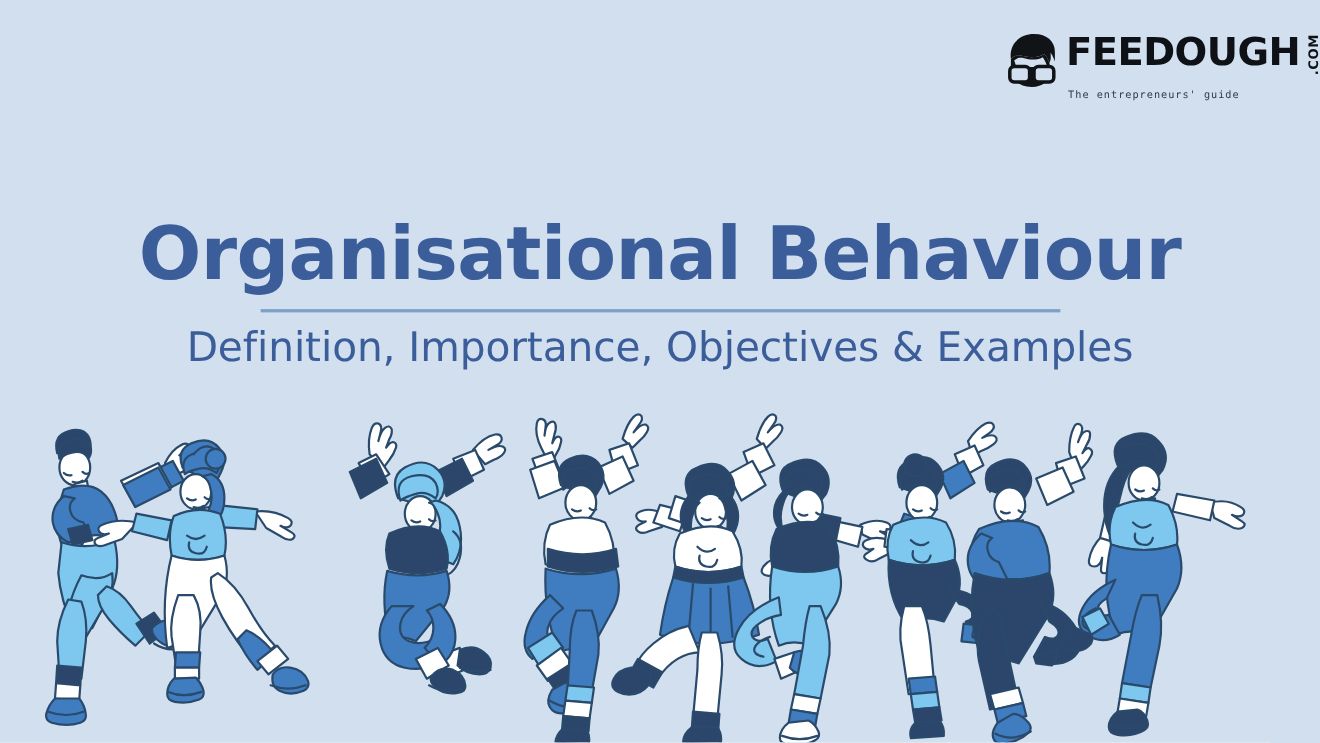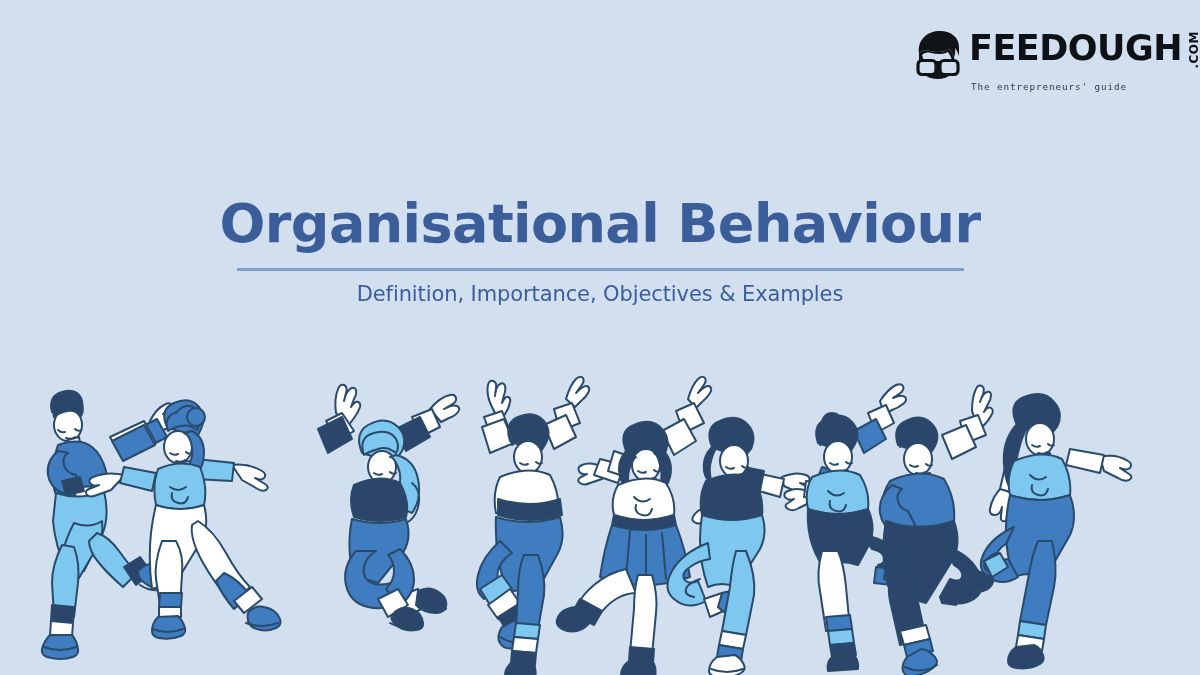--- a/index.html
+++ b/index.html
@@ -78,37 +78,37 @@
   #titleblock {
     position: absolute;
     left: 0;
     right: 0;
     top: 196px;
     text-align: center;
   }
   #main-title {
     font-family: "DejaVu Sans", sans-serif;
     font-weight: bold;
-    font-size: 54px;
+    font-size: 67px;
     letter-spacing: -0.6px;
     color: #3b5e9b;
     line-height: 1.05;
     margin: 0;
   }
   #title-divider {
     width: 727px;
     height: 3px;
     background: #7fa0c8;
     margin: 15px auto 0 auto;
     border: none;
   }
   #subtitle {
     font-family: "DejaVu Sans", sans-serif;
     font-weight: 400;
-    font-size: 21px;
+    font-size: 37px;
     letter-spacing: -0.1px;
     color: #3b5e9b;
     margin: 12px 0 0 0;
     line-height: 1.1;
   }
 
   
   #illustration {
     position: absolute;
     left: 0;

